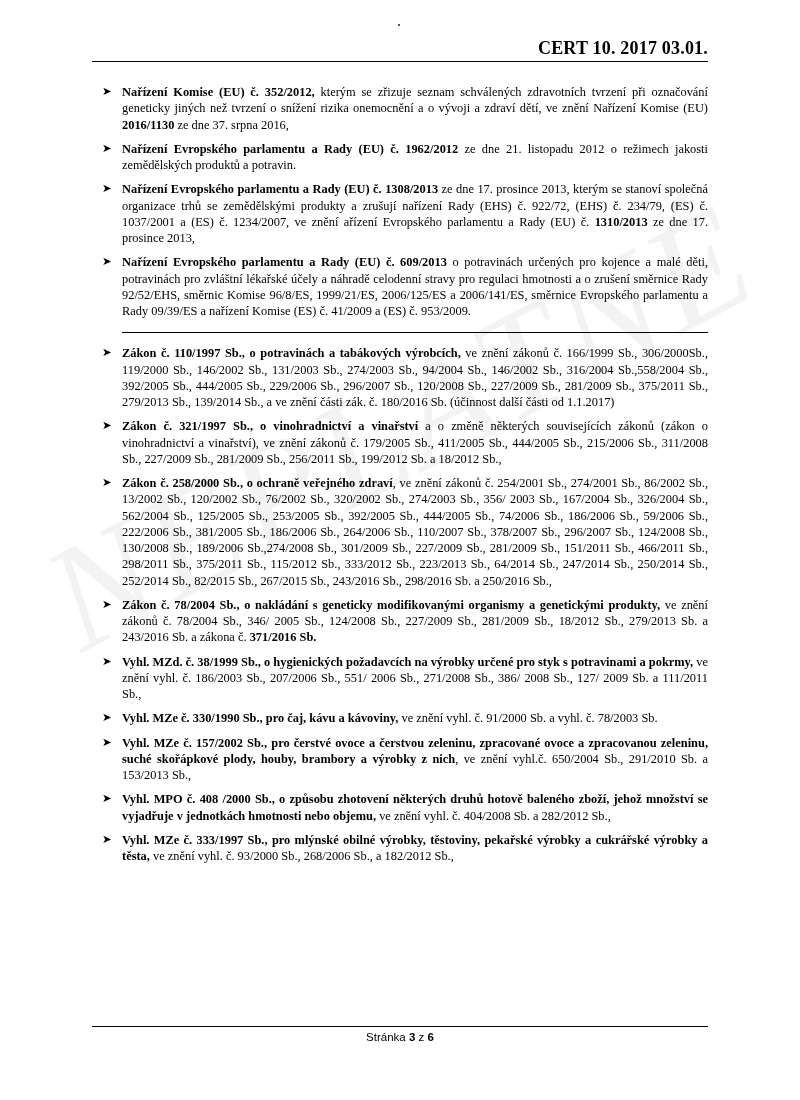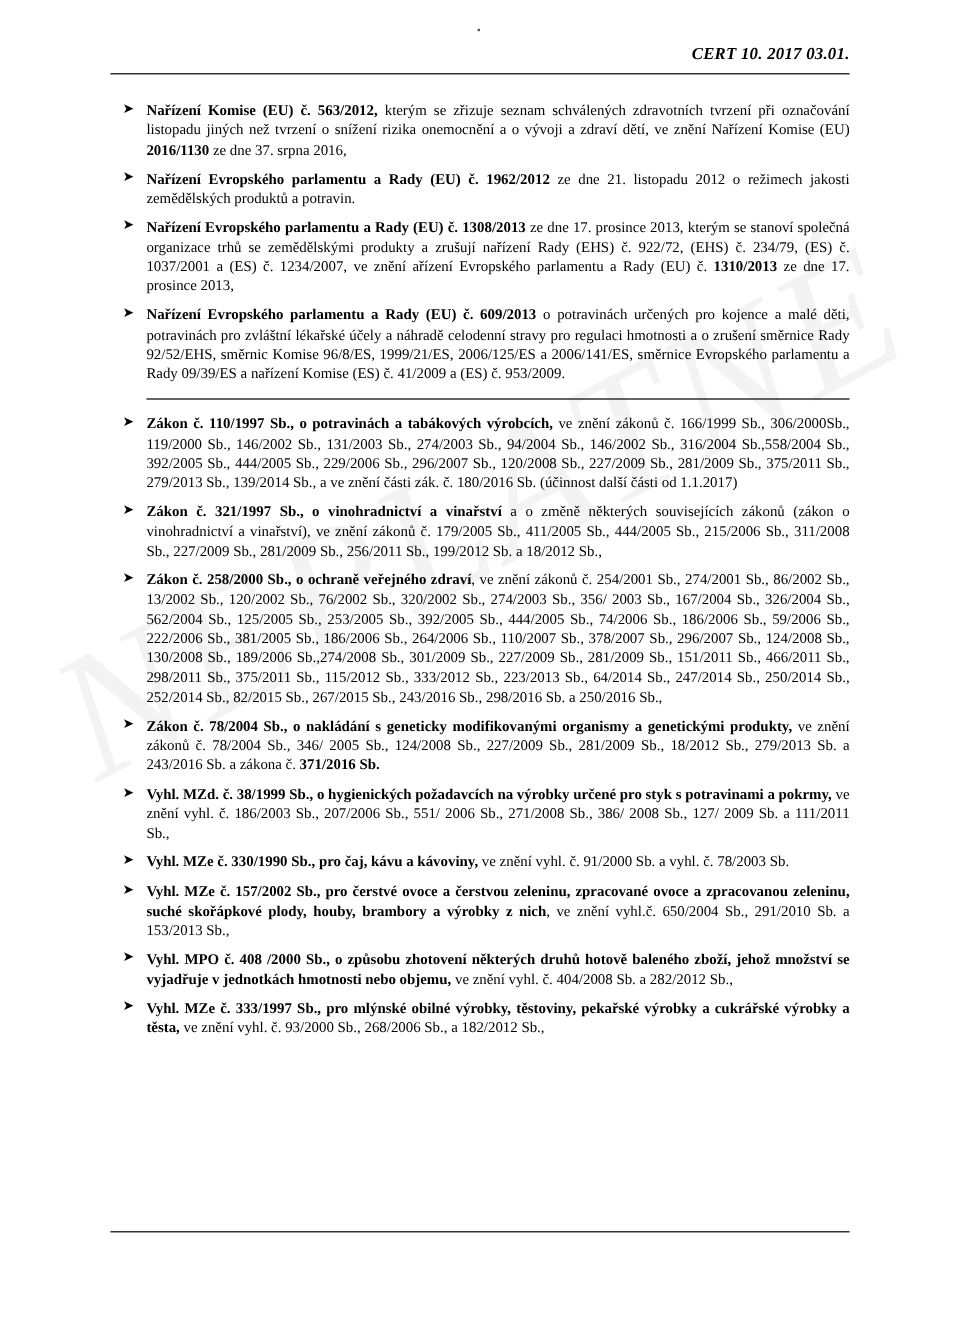--- a/index.html
+++ b/index.html
@@ -41,23 +41,22 @@
     width: 2px;
     height: 2px;
     background: #555;
   }
   .header {
     position: absolute;
     left: 92px;
     top: 38px;
     width: 616px;
     text-align: right;
-    font-style: italic;
     font-weight: bold;
-    font-size: 14px;
+    font-size: 18px;
     letter-spacing: 0.2px;
   }
   .rule-top {
     position: absolute;
     left: 92px;
     top: 61px;
     width: 616px;
     border-top: 1px solid #000;
   }
   .rule-bottom {
@@ -125,21 +124,21 @@
   <div class="topdot"></div>
 
   <div class="header">CERT 10. 2017 03.01.</div>
   <div class="rule-top"></div>
 
   <div class="content">
 
     <ul class="list">
       <li class="item">
         <span class="bullet">➤</span>
-        <span class="txt"><b>Nařízení Komise (EU) č. 563/2012,</b><span> kterým se zřizuje seznam schválených zdravotních tvrzení při označování listopadu jiných než tvrzení o snížení rizika onemocnění a o vývoji a zdraví dětí, ve znění Nařízení Komise (EU) </span><b>2016/1130</b><span> ze dne 37. srpna 2016,</span></span>
+        <span class="txt"><b>Nařízení Komise (EU) č. 352/2012,</b><span> kterým se zřizuje seznam schválených zdravotních tvrzení při označování geneticky jiných než tvrzení o snížení rizika onemocnění a o vývoji a zdraví dětí, ve znění Nařízení Komise (EU) </span><b>2016/1130</b><span> ze dne 37. srpna 2016,</span></span>
       </li>
       <li class="item">
         <span class="bullet">➤</span>
         <span class="txt"><b>Nařízení Evropského parlamentu a Rady (EU) č. 1962/2012</b><span> ze dne 21. listopadu 2012 o režimech jakosti zemědělských produktů a potravin.</span></span>
       </li>
       <li class="item">
         <span class="bullet">➤</span>
         <span class="txt"><b>Nařízení Evropského parlamentu a Rady (EU) č. 1308/2013</b><span> ze dne 17. prosince 2013, kterým se stanoví společná organizace trhů se zemědělskými produkty a zrušují nařízení Rady (EHS) č. 922/72, (EHS) č. 234/79, (ES) č. 1037/2001 a (ES) č. 1234/2007, ve znění ařízení Evropského parlamentu a Rady (EU) č. </span><b>1310/2013</b><span> ze dne 17. prosince 2013,</span></span>
       </li>
       <li class="item">
@@ -185,14 +184,15 @@
       </li>
       <li class="item">
         <span class="bullet">➤</span>
         <span class="txt"><b>Vyhl. MZe č. 333/1997 Sb., pro mlýnské obilné výrobky, těstoviny, pekařské výrobky a cukrářské výrobky a těsta,</b><span> ve znění vyhl. č. 93/2000 Sb., 268/2006 Sb., a 182/2012 Sb.,</span></span>
       </li>
     </ul>
 
   </div>
 
   <div class="rule-bottom"></div>
+  <div class="footer"><span>Stránka </span><b>3</b><span> z </span><b>6</b></div>
 
 </div>
 
 </body></html>

